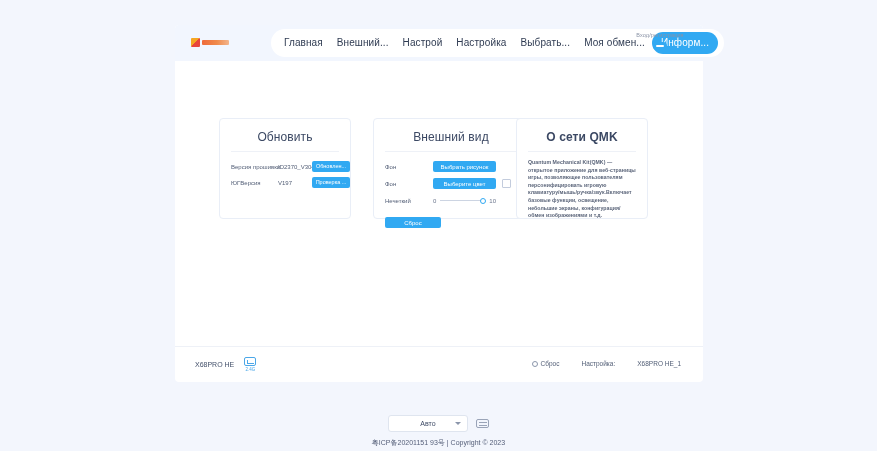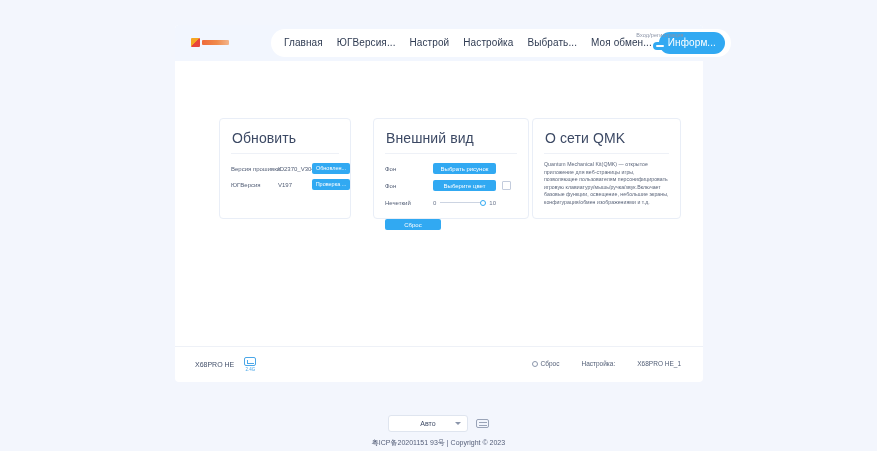--- a/index.html
+++ b/index.html
@@ -140,27 +140,28 @@
     position: absolute;
     top: 57px;
     background: #ffffff;
     border: 1px solid #e9eef7;
     border-radius: 4px;
     box-sizing: border-box;
     height: 101px;
   }
   #card-update { left: 44px;  width: 132px; }
   #card-appear { left: 198px; width: 156px; }
-  #card-about  { left: 357px; width: 149px; }
+  #card-about  { left: 341px; width: 132px; font-weight: bold; }
 
   .card-title {
-    font-size: 14px;
+    font-size: 12px;
     color: #3c4964;
     padding: 11px 12px 0;
     letter-spacing: 0.1px;
+    text-align: center;
   }
   .card-rule {
     margin: 7px 11px 0;
     height: 1px;
     background: #eef1f7;
   }
   .card-body {
     padding: 8px 11px 0;
   }
 
@@ -446,21 +447,21 @@
 
   <div class="header">
 
     <div class="logo">
       <div class="logo-mark"></div>
       <div class="logo-word"></div>
     </div>
 
     <nav class="nav">
       <div class="nav-item">Главная</div>
-      <div class="nav-item">ЮГВерсия...</div>
+      <div class="nav-item">Внешний...</div>
       <div class="nav-item">Настрой</div>
       <div class="nav-item">Настройка</div>
       <div class="nav-item">Выбрать...</div>
       <div class="nav-item">Моя обмен...</div>
       <div class="nav-item active">Информ...</div>
     </nav>
 
     <div class="account">
       <div class="account-label">Вход/регистрация</div>
       <div class="account-chip"></div>

